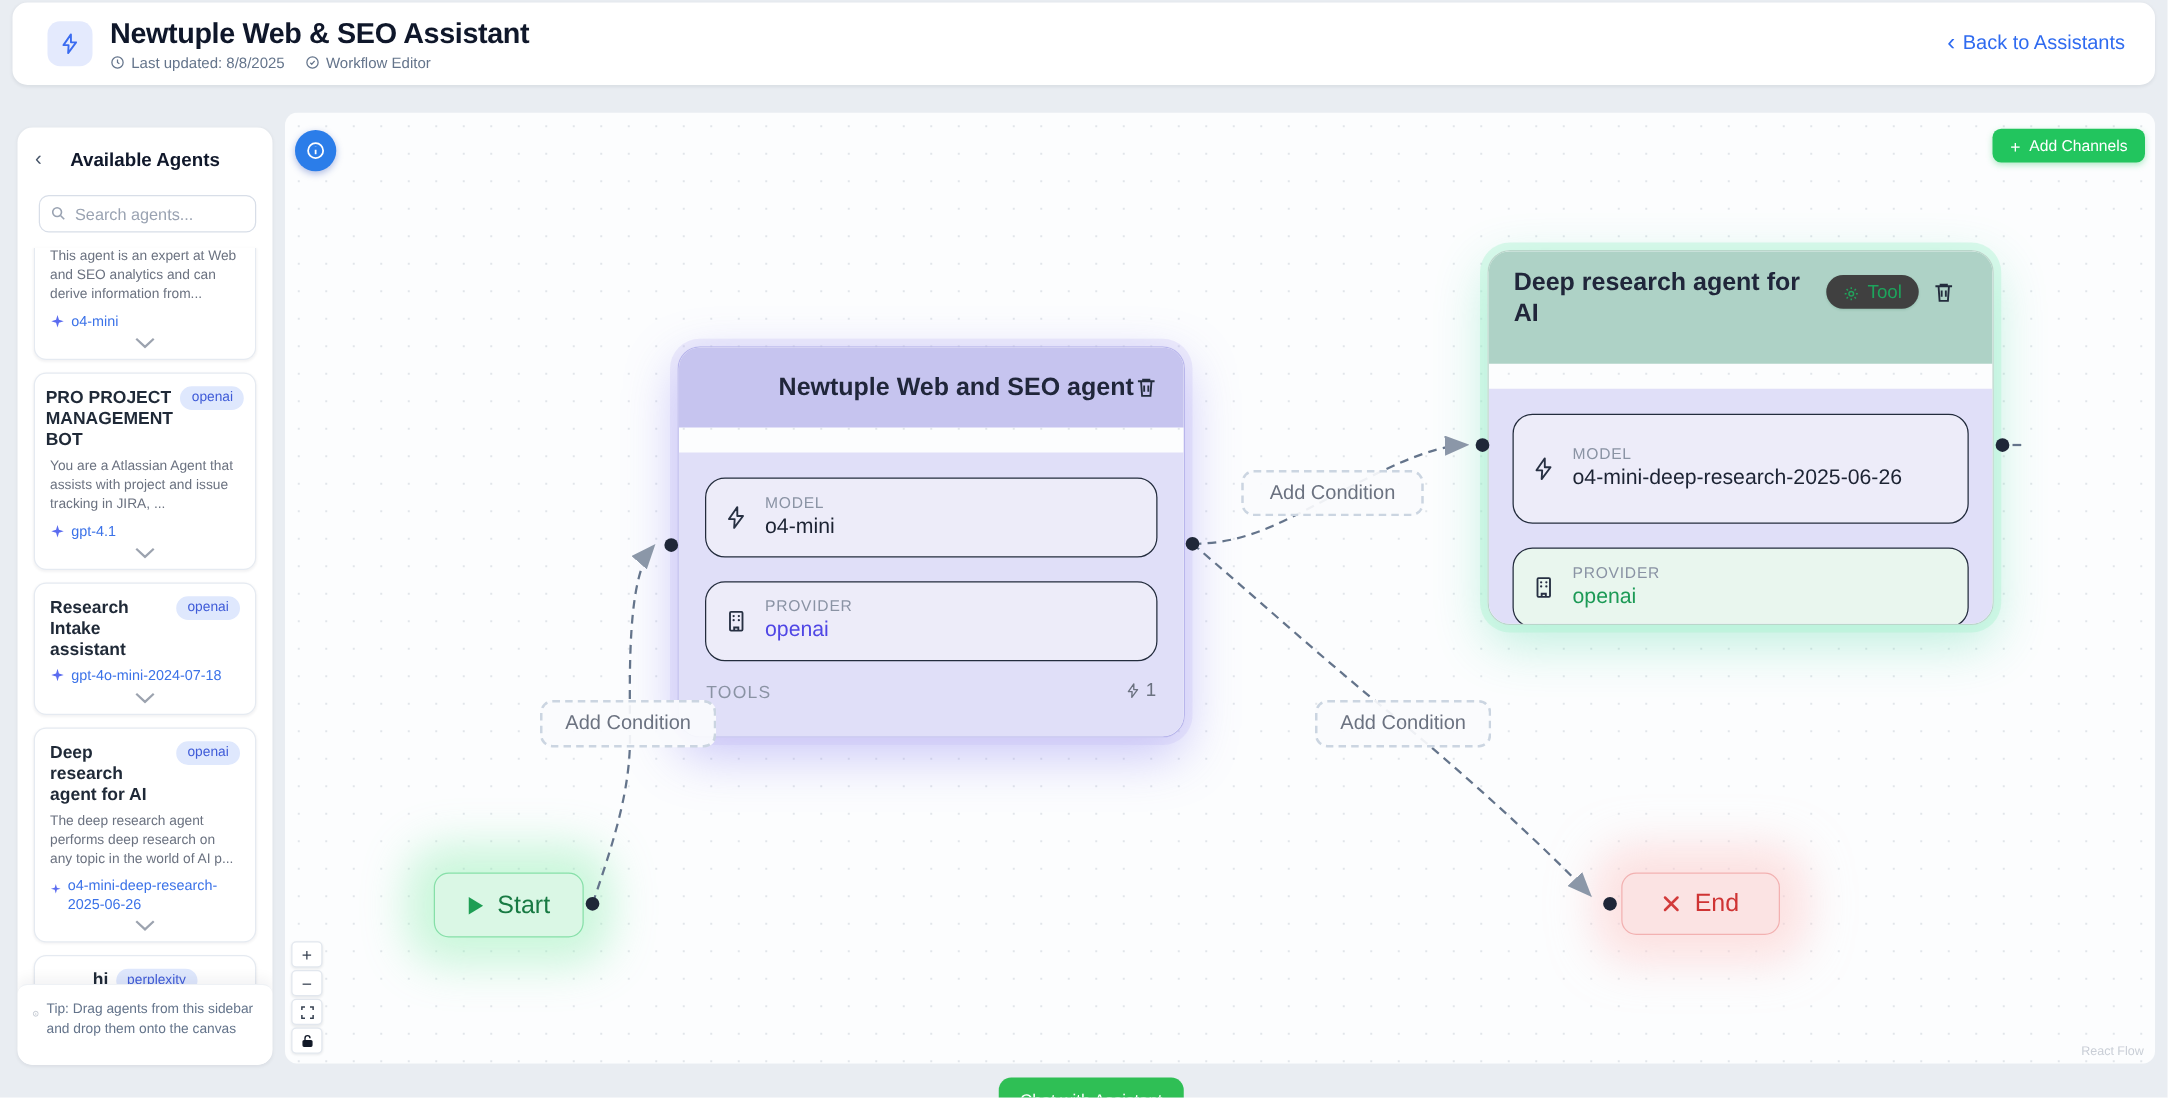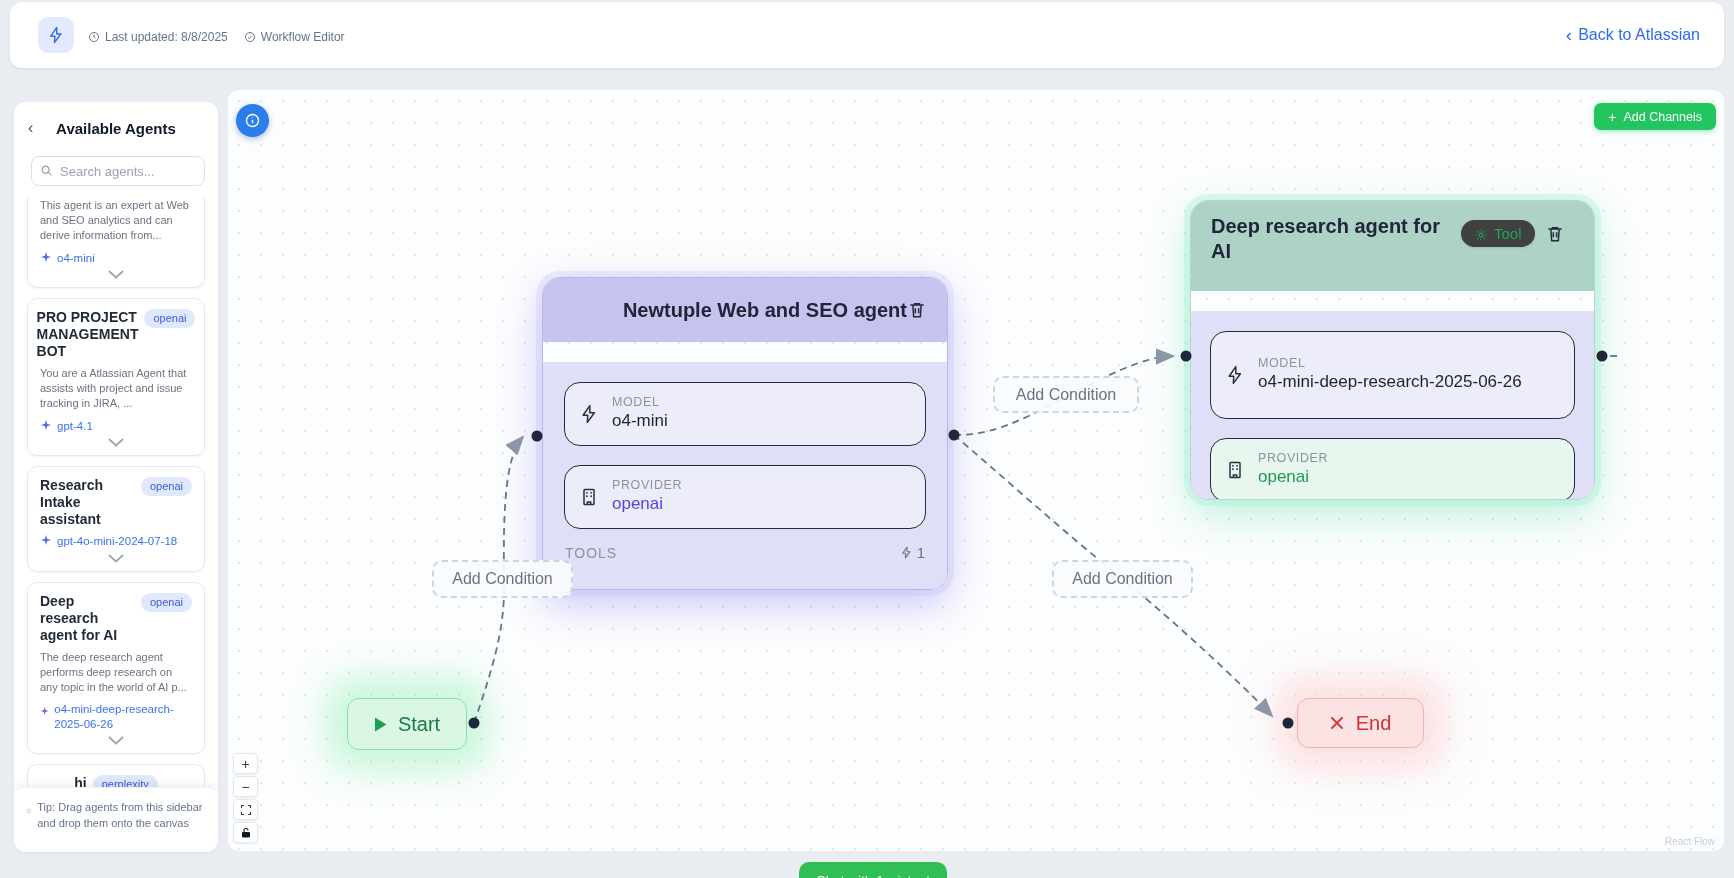--- a/index.html
+++ b/index.html
@@ -189,40 +189,41 @@
 </head>
 <body>
 
 <div class="header">
   <div class="app-icon">
     <svg width="18" height="18" viewBox="0 0 24 24" fill="none" stroke="#3b6cf0" stroke-width="2" stroke-linejoin="round">
         <path d="M13 2 5 13.5h5.5L10 22l8.5-11.5H13L13 2z"></path>
       </svg>
   </div>
   <div class="header-titles">
+    <div class="page-title">Newtuple Web &amp; SEO Assistant</div>
     <div class="header-meta">
       <span class="meta-item">
         <svg width="12" height="12" viewBox="0 0 24 24" fill="none" stroke="#64748b" stroke-width="2">
             <circle cx="12" cy="12" r="9"></circle>
             <path d="M12 7v5l3 2"></path>
           </svg>
         <span>Last updated: 8/8/2025</span>
       </span>
       <span class="meta-item">
         <svg width="12" height="12" viewBox="0 0 24 24" fill="none" stroke="#64748b" stroke-width="2">
             <circle cx="12" cy="12" r="9"></circle>
             <path d="M8.5 12.5l2.3 2.3 4.7-5.3"></path>
           </svg>
         <span>Workflow Editor</span>
       </span>
     </div>
   </div>
   <a class="back-link">
     <span class="back-chevron">‹</span>
-    <span>Back to Atlassian</span>
+    <span>Back to Assistants</span>
   </a>
 </div>
 
 <div class="sidebar">
   <div class="sidebar-head">
     <span class="sidebar-back">‹</span>
     <span class="sidebar-title">Available Agents</span>
   </div>
   <div class="search-wrap">
     <span class="search-icon">

